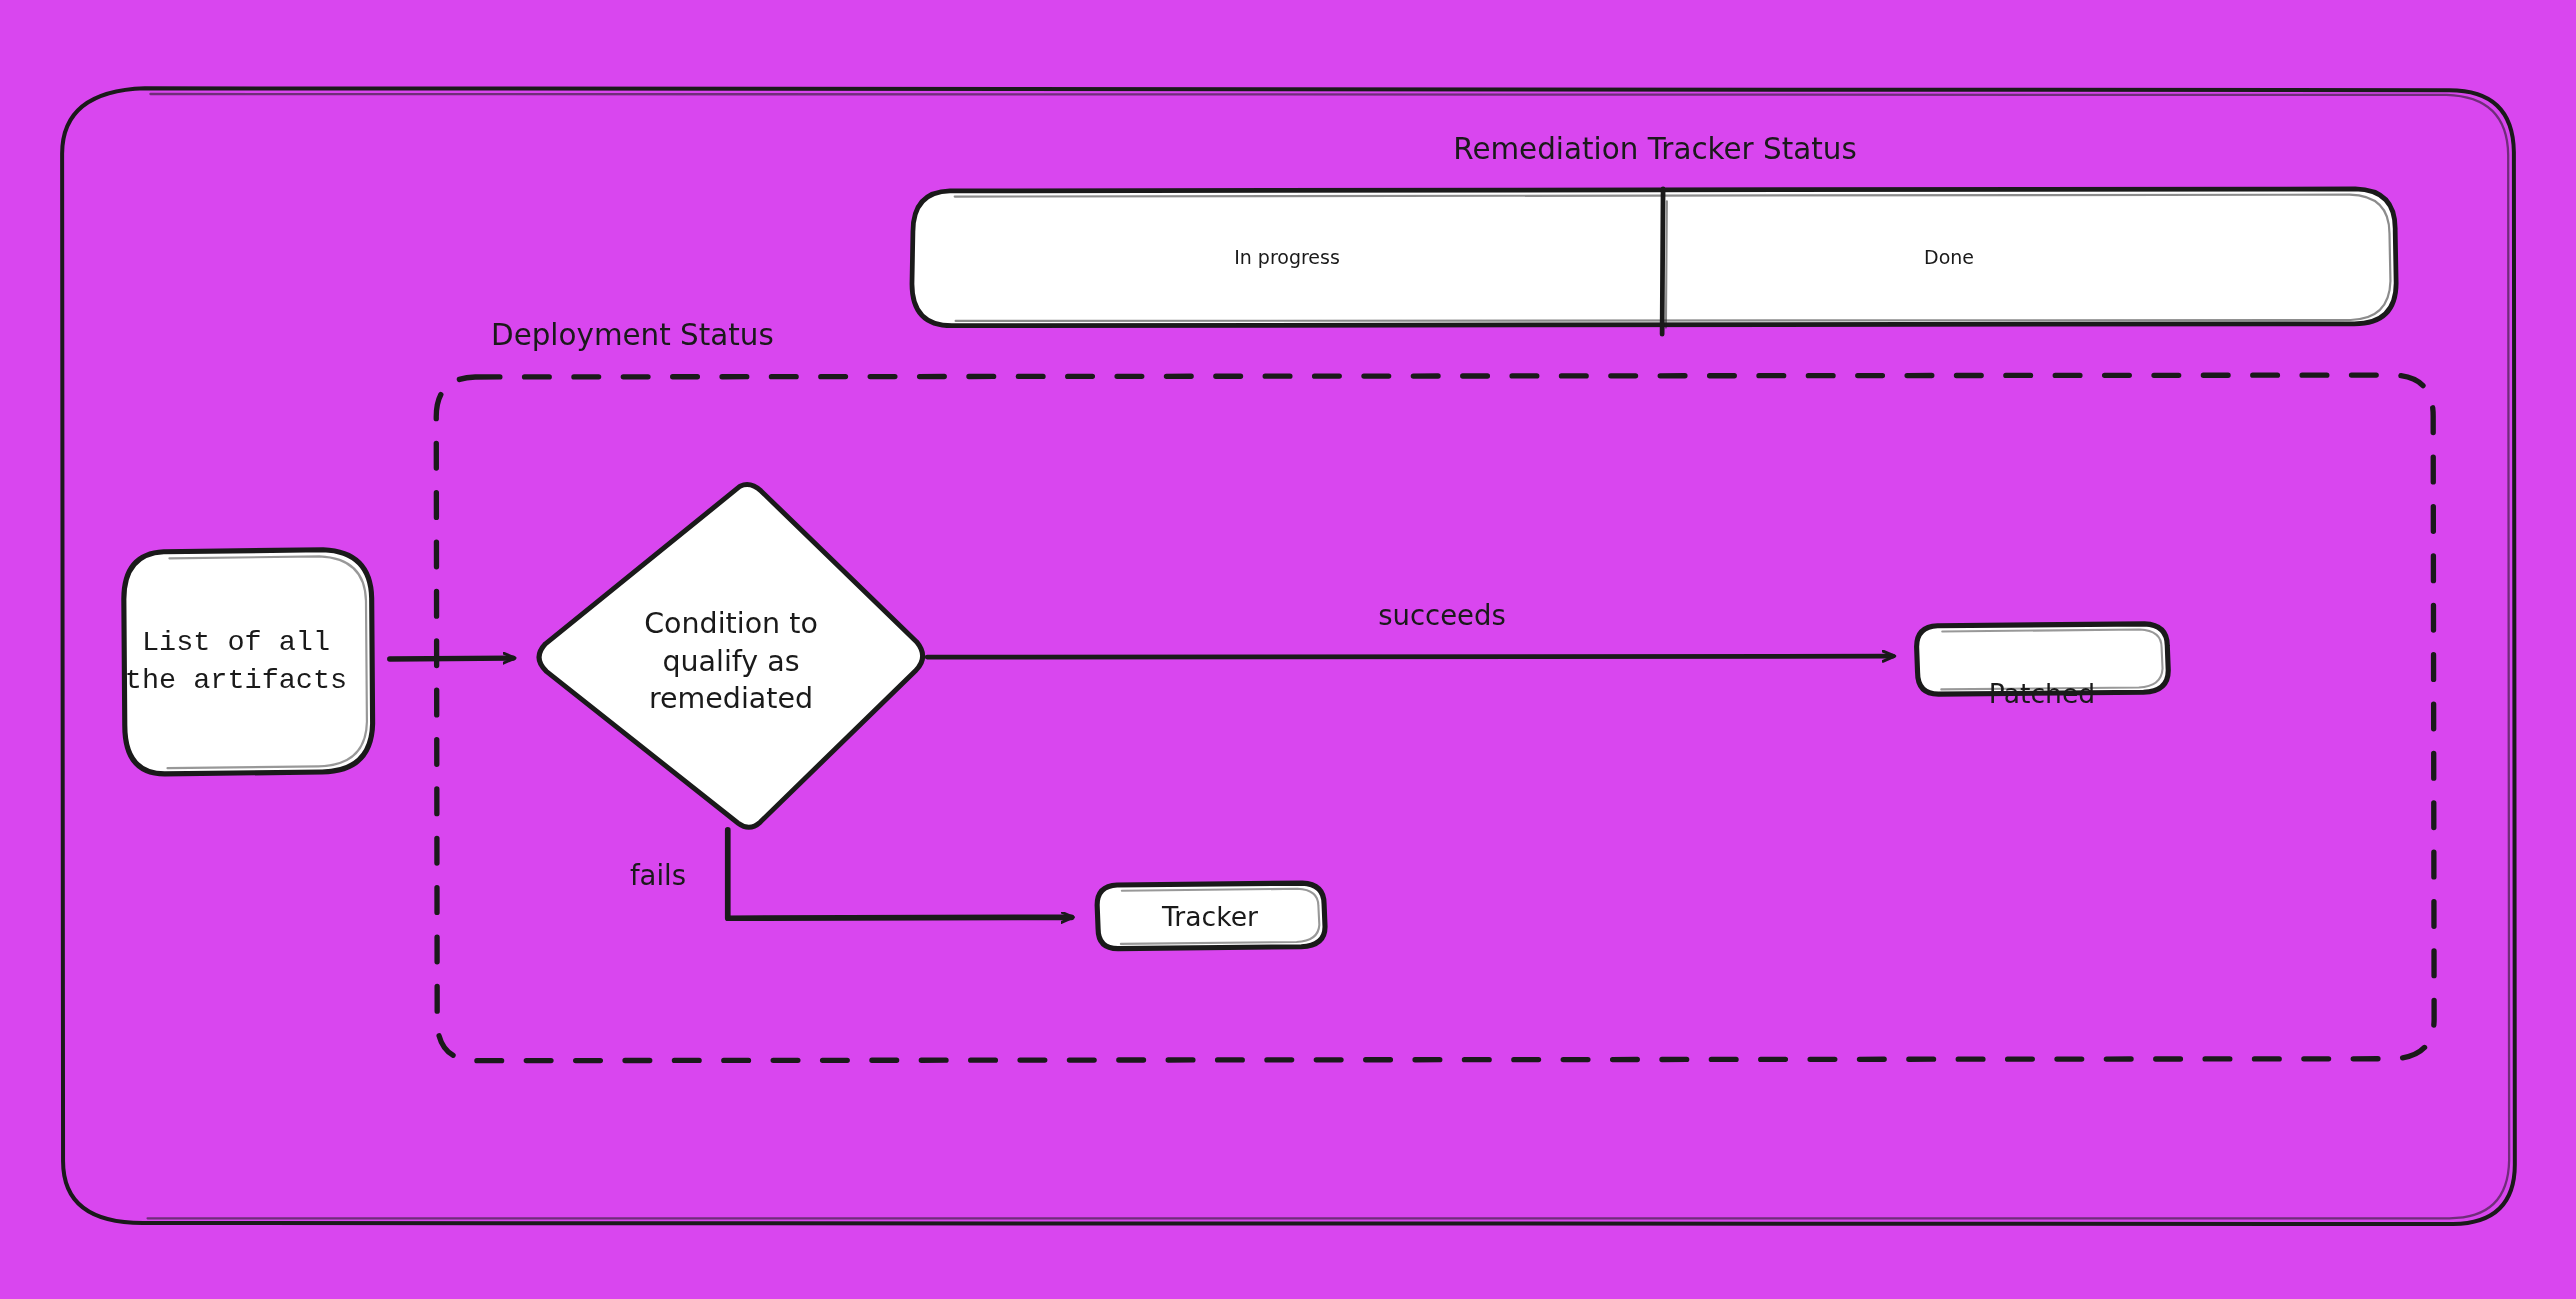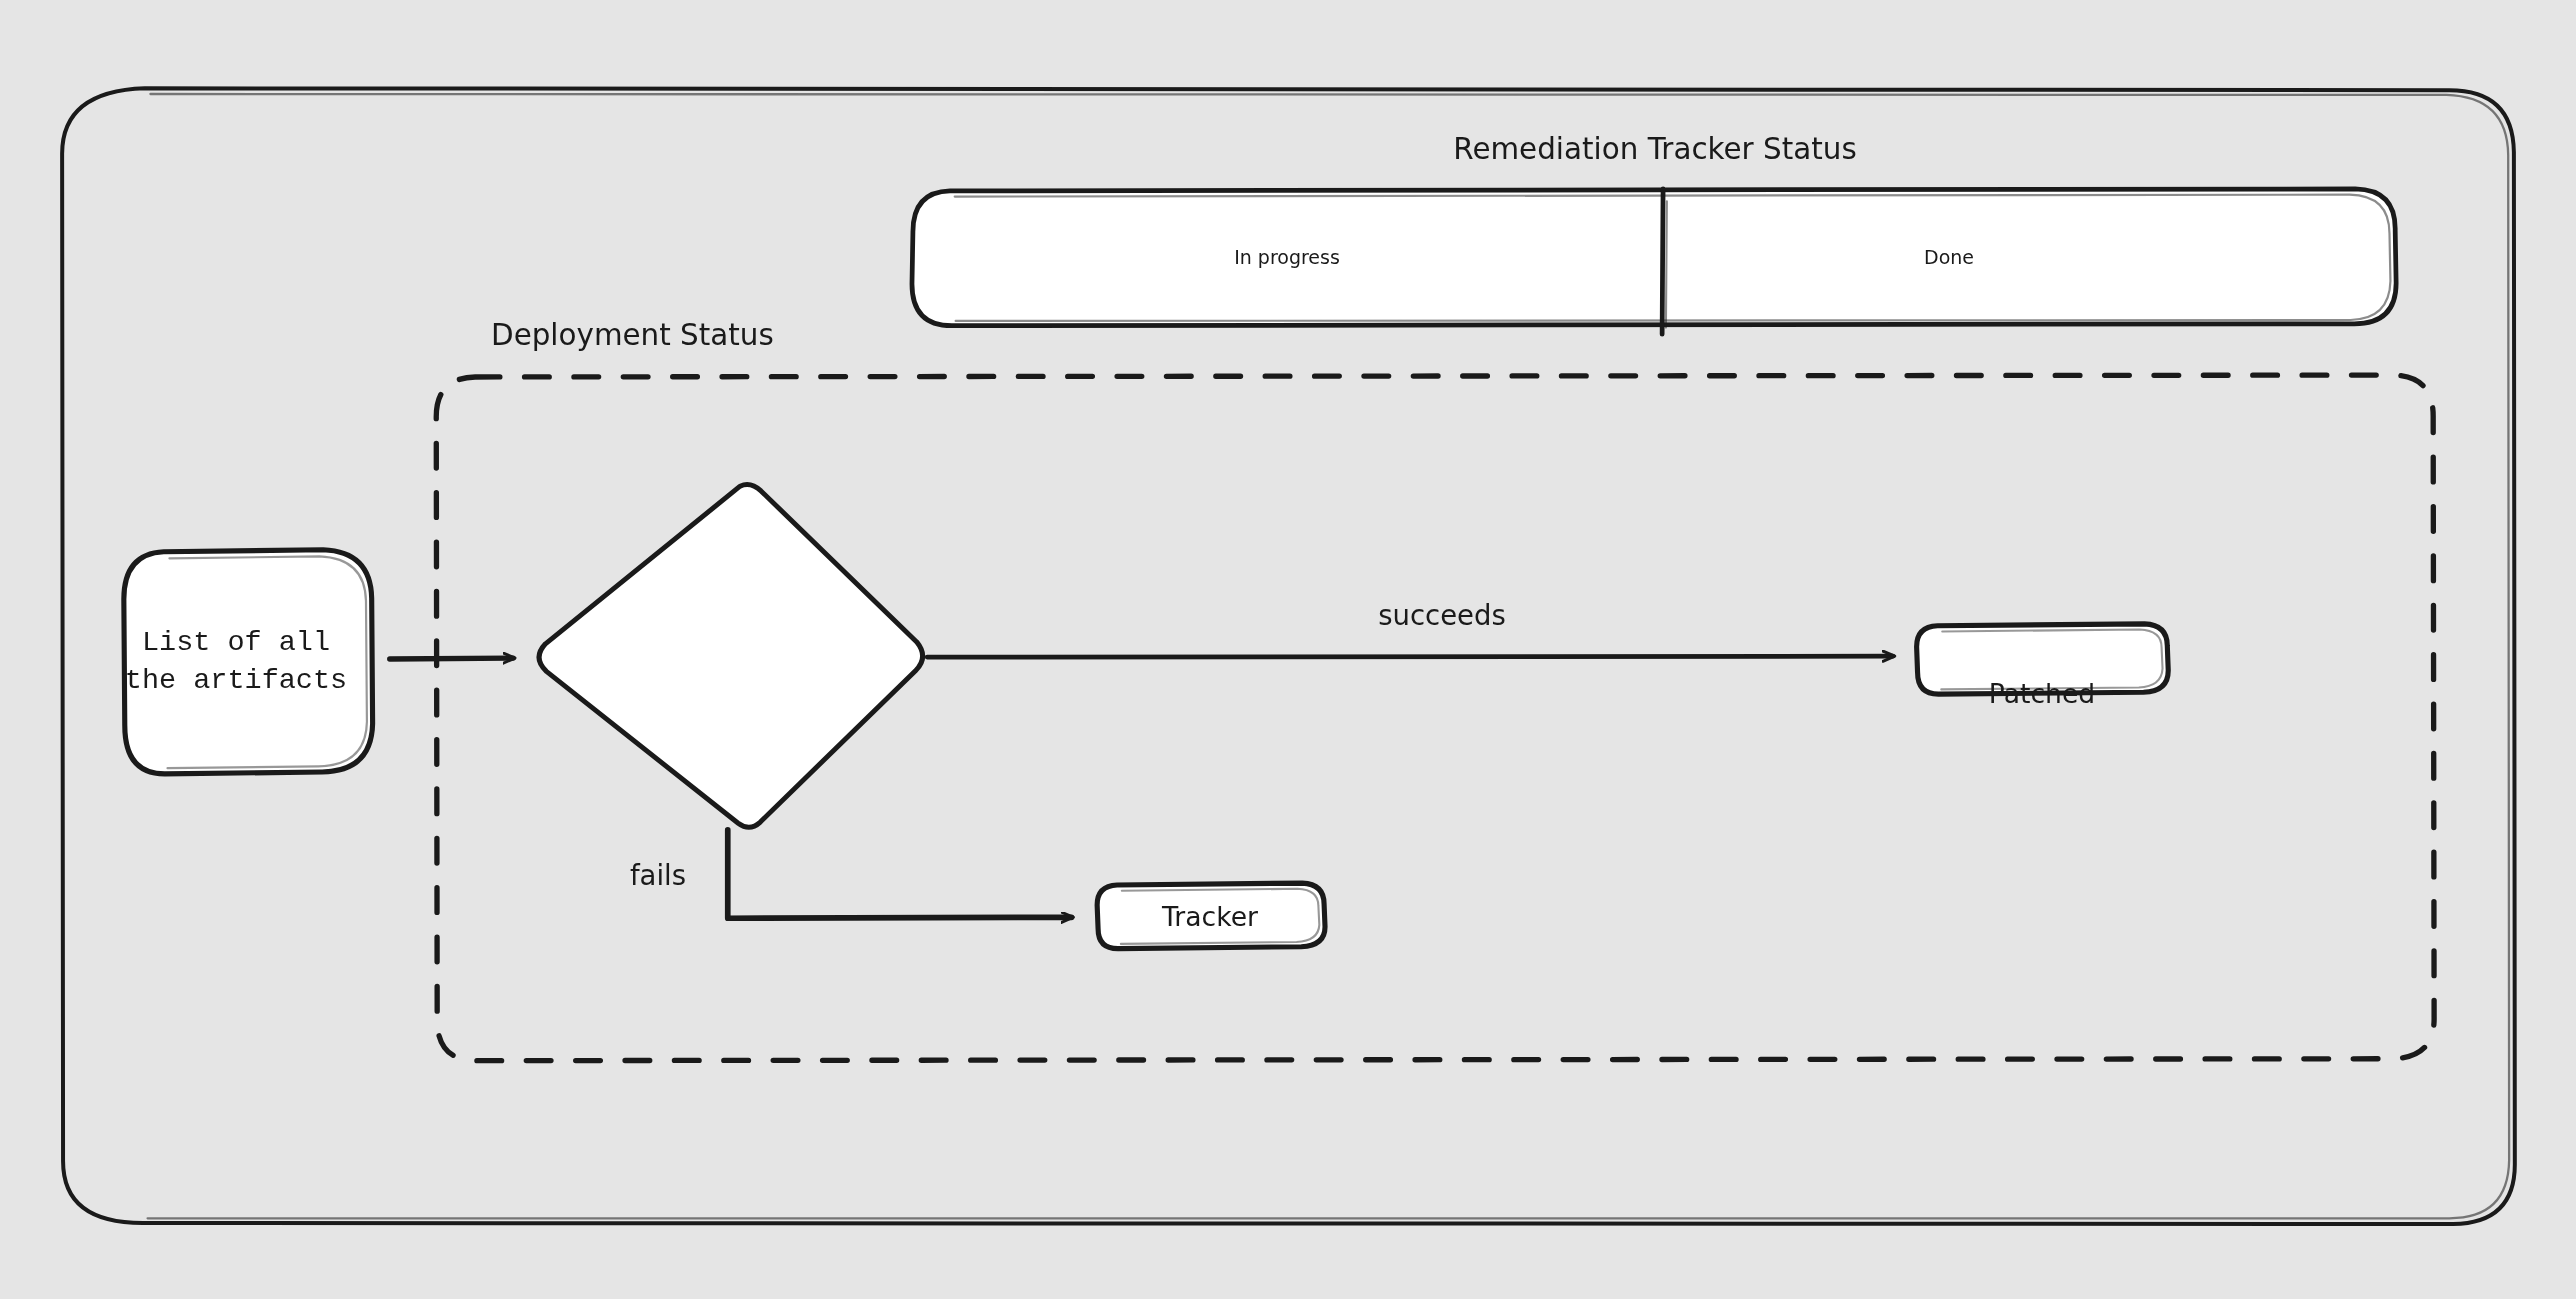--- a/index.html
+++ b/index.html
@@ -7,21 +7,21 @@
     padding: 0;
     background: #ffffff;
   }
   body {
     font-family: "DejaVu Sans", sans-serif;
   }
   #canvas {
     position: relative;
     width: 2576px;
     height: 1299px;
-    background: #e5e5e5;
+    background: #d946ef;
     overflow: hidden;
   }
   #canvas svg {
     position: absolute;
     top: 0;
     left: 0;
     width: 2576px;
     height: 1299px;
   }
   .lbl {
@@ -112,20 +112,23 @@
 
   <div class="lbl t-lane center-xy" style="left:1287px; top:258px;">In progress</div>
 
   <div class="lbl t-lane center-xy" style="left:1949px; top:258px;">Done</div>
 
   <div class="lbl t-poollabel" style="left:459px; top:316px;margin-left:32px;">Deployment Status</div>
 
   <div class="lbl t-node center-xy" style="left:236px; top:662px;font-family:Liberation Mono, monospace;">List of all
 the artifacts</div>
 
+  <div class="lbl t-node center-xy" style="left:731px; top:661px;">Condition to
+qualify as
+remediated</div>
 
   <div class="lbl t-node-sm center-xy" style="left:2042px; top:658px;margin-top:36px;">Patched</div>
 
   <div class="lbl t-node-sm center-xy" style="left:1210px; top:917px;">Tracker</div>
 
   <div class="lbl t-edge center-x" style="left:1395px; top:597px;margin-left:47px;">succeeds</div>
 
   <div class="lbl t-edge center-x" style="left:658px; top:857px;">fails</div>
 
 </div>

